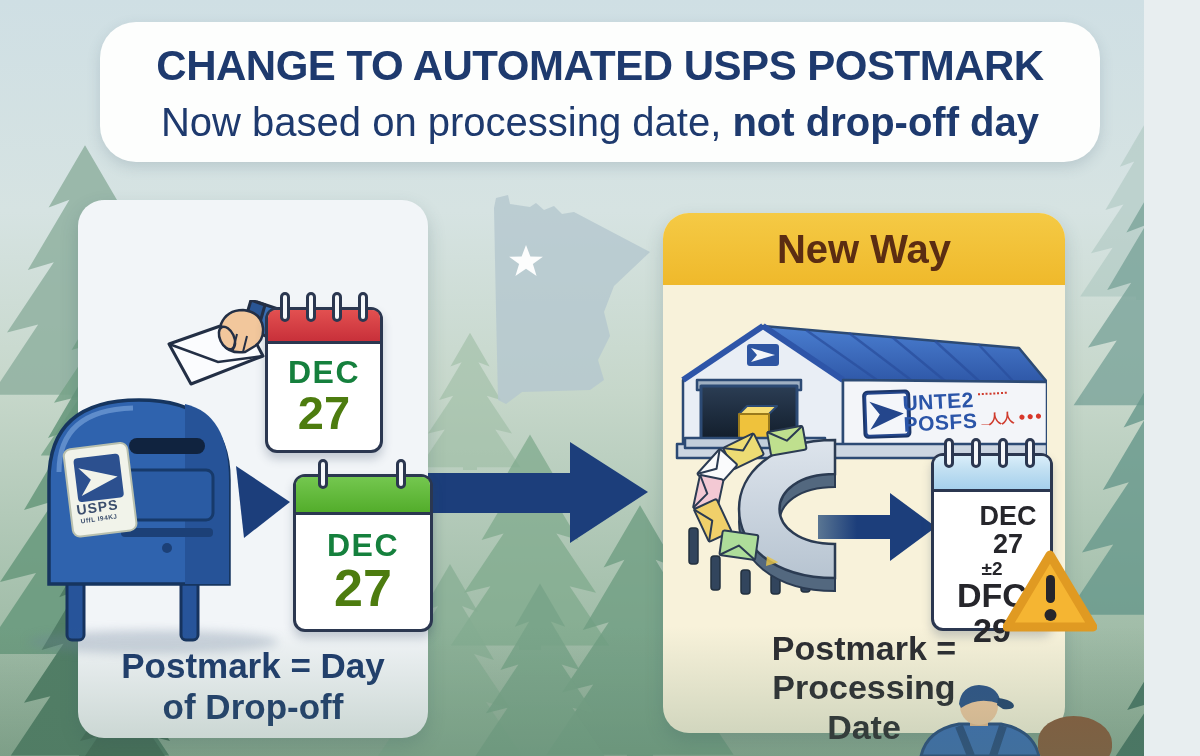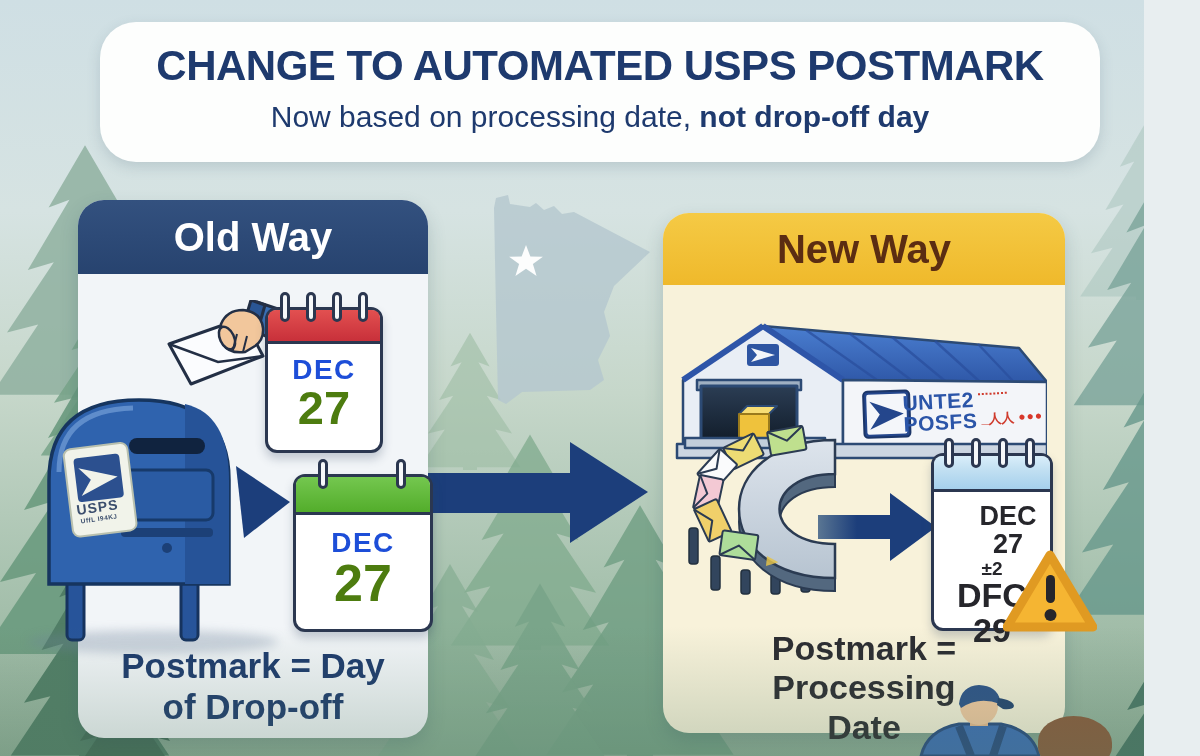--- a/index.html
+++ b/index.html
@@ -6,37 +6,37 @@
   .canvas{
     position:relative;width:1144px;height:756px;overflow:hidden;
     font-family:"Liberation Sans","DejaVu Sans",sans-serif;
     background:linear-gradient(180deg,#cfdfe4 0%,#d6e3e2 28%,#c6d7ca 52%,#a9c3b0 76%,#8fae97 100%);
   }
   .abs{position:absolute;}
   
   .banner{left:100px;top:22px;width:1000px;height:140px;background:#fdfefd;border-radius:36px;
     box-shadow:0 5px 14px rgba(60,90,110,.18);text-align:center;}
   .banner-title{margin-top:20px;font-size:42px;font-weight:700;letter-spacing:-.5px;color:#1e3a6e;}
-  .banner-sub{margin-top:10px;font-size:30px;color:#1e3a6e;font-weight:400;}
+  .banner-sub{margin-top:10px;font-size:40px;color:#1e3a6e;font-weight:400;}
   .banner-sub .bold{font-weight:700;}
   
   .panel{border-radius:26px;box-shadow:0 8px 18px rgba(50,80,90,.22);}
   .panel-old{left:78px;top:200px;width:350px;height:538px;background:#f2f5f8;}
   .panel-new{left:663px;top:213px;width:402px;height:520px;background:#f8f2da;}
   .panel-head{left:0;top:0;right:0;height:74px;border-radius:26px 26px 0 0;text-align:center;
     font-size:40px;font-weight:700;line-height:74px;}
   .head-old{background:linear-gradient(180deg,#33517f,#27436f);color:#ffffff;}
   .head-new{background:linear-gradient(180deg,#f5ca45,#efb92b);color:#5b2d12;height:72px;line-height:72px;}
   
   .cal{position:absolute;background:#ffffff;border:3px solid #2b3750;border-radius:12px;
     box-shadow:0 6px 10px rgba(50,70,100,.25);text-align:center;}
   .cal-head{position:absolute;left:0;top:0;right:0;border-radius:8px 8px 0 0;border-bottom:3px solid #2b3750;box-sizing:border-box;}
   .ring{position:absolute;top:-18px;width:10px;height:30px;background:#f6f8fa;border:3px solid #2b3750;
     border-radius:6px;box-sizing:border-box;}
-  .cal-month{font-weight:700;color:#1d4ed8;font-size:28px;letter-spacing:1.5px;}
+  .cal-month{font-weight:700;color:#15803d;font-size:32px;letter-spacing:1.5px;}
   .cal-day{font-weight:700;color:#4d7c0f;font-size:47px;line-height:.95;}
   .cal-red{left:187px;top:107px;width:112px;height:140px;}
   .cal-red .cal-head{height:34px;background:linear-gradient(180deg,#e25050,#c8303a);}
   .cal-red .cal-month{margin-top:44px;}
   .cal-green{left:215px;top:274px;width:134px;height:152px;}
   .cal-green .cal-head{height:38px;background:linear-gradient(180deg,#74c74f,#53ad2b);}
   .cal-green .cal-month{margin-top:50px;}
   .cal-green .cal-day{font-size:52px;}
   .cal-blue{left:268px;top:240px;width:116px;height:172px;}
   .cal-blue .cal-head{height:36px;background:linear-gradient(180deg,#daeefa 0%,#c2e0f2 40%,#a6d0ec 100%);}
@@ -110,21 +110,20 @@
   </svg>
 
   <div class="abs banner">
     <div class="banner-title">CHANGE TO AUTOMATED USPS POSTMARK</div>
     <div class="banner-sub">
       <span>Now based on processing date, </span><span class="bold">not drop-off day</span>
     </div>
   </div>
 
   <div class="abs panel panel-old">
-    <div class="abs panel-head head-old">Old Way</div>
 
     <div class="abs soft-shadow" style="left:-50px;top:430px;width:250px;height:24px;"></div>
 
     <svg class="abs" style="left:-45px;top:152px;" width="212" height="300" viewBox="0 0 212 300">
       <rect x="34" y="226" width="17" height="62" rx="5" fill="#27549a" stroke="#16335e" stroke-width="3"></rect>
       <rect x="148" y="226" width="17" height="62" rx="5" fill="#27549a" stroke="#16335e" stroke-width="3"></rect>
       <path d="M16,232 L16,128 Q16,48 106,48 Q196,48 196,128 L196,232 Z" fill="#2f63ae" stroke="#16355f" stroke-width="3.5"></path>
       <path d="M152,52 Q196,62 196,128 L196,232 L152,232 Z" fill="#265398"></path>
       <path d="M26,120 Q26,58 100,56" fill="none" stroke="#6b97d2" stroke-width="5" opacity=".8"></path>
       <rect x="96" y="86" width="76" height="16" rx="8" fill="#10233f"></rect>

